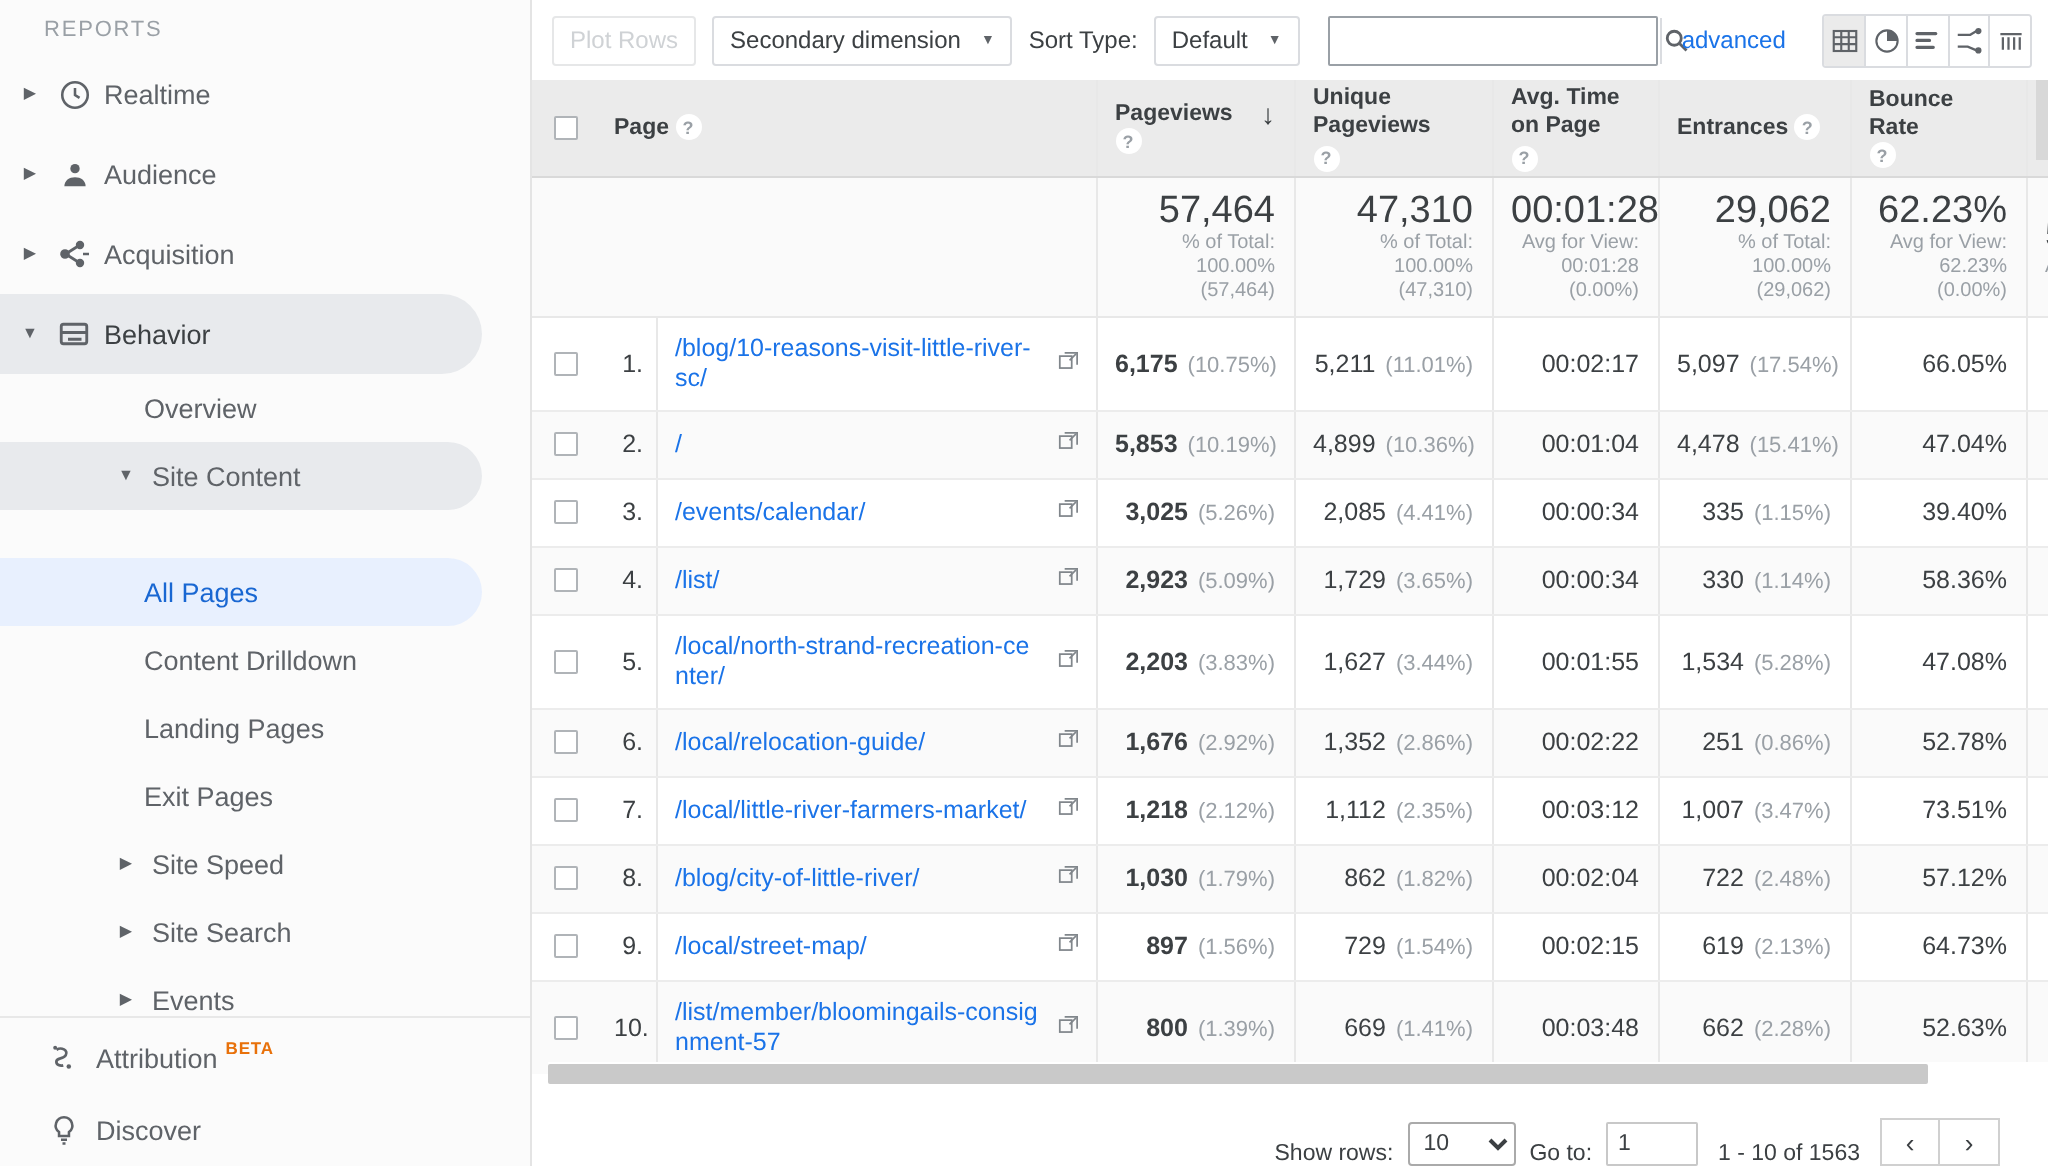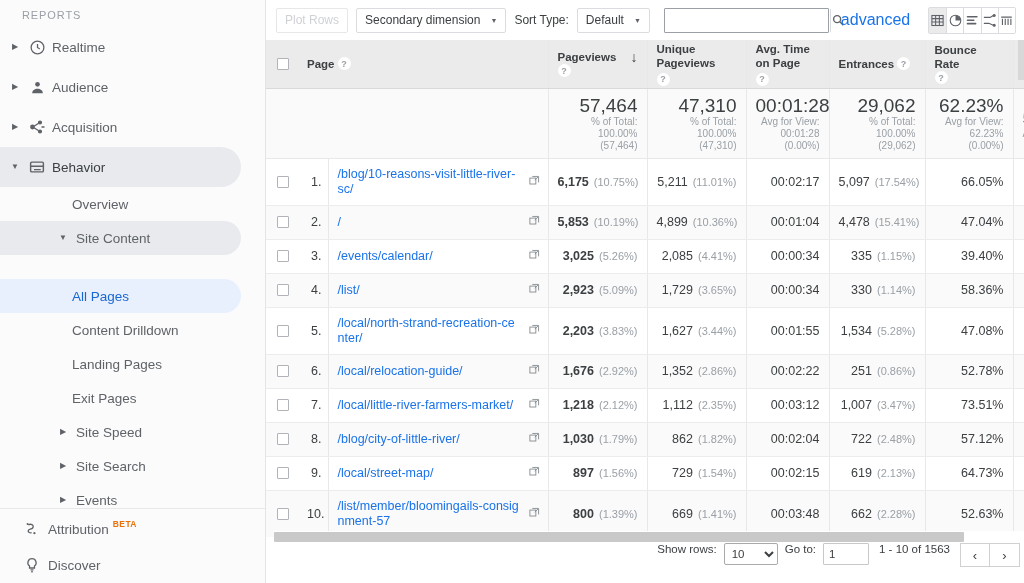--- a/index.html
+++ b/index.html
@@ -104,21 +104,21 @@
   .search-wrap {
     height: 25px; width: 165px; border: 1px solid #9aa0a6;
     background: #fff; display: flex; align-items: center;
     border-radius: 1px; margin-left: 6px;
   }
   .search-inp { flex: 1 1 auto; border: 0; outline: 0; height: 23px; font-size: 12px; padding: 0 5px; background: transparent; }
   .search-btn {
     width: 28px; height: 23px; border-left: 1px solid #dadce0;
     display: flex; align-items: center; justify-content: center; cursor: pointer; color: #5f6368;
   }
-  .adv-link { font-size: 16px; color: #1a73e8; cursor: pointer; white-space: nowrap; margin-left: 4px; }
+  .adv-link { font-size: 12px; color: #1a73e8; cursor: pointer; white-space: nowrap; margin-left: 4px; }
   .viewmodes { display: flex; margin-left: 10px; border: 1px solid #dadce0; border-radius: 2px; overflow: hidden; }
   .vm {
     width: 27px; height: 25px; display: flex; align-items: center; justify-content: center;
     border-left: 1px solid #dadce0; background: #fff; cursor: pointer; color: #5f6368;
   }
   .vm:first-child { border-left: 0; }
   .vm.active { background: #ebebeb; }
 
   
   .table-area { position: absolute; left: 0; right: 0; top: 40px; bottom: 46px; overflow: hidden; }
@@ -186,22 +186,22 @@
     height: 12px; background: #fff;
   }
   .hbar-thumb {
     position: absolute; left: 0; top: 1px; width: 690px; height: 10px;
     background: #c9c9c9; border-radius: 1px; cursor: pointer;
   }
 
   
   .tfooter {
     position: absolute; left: 0; right: 0; bottom: 0; height: 40px;
-    display: flex; align-items: flex-start; justify-content: flex-end;
-    padding-right: 4px; gap: 7px; background: #fff;
+    display: flex; align-items: flex-end; justify-content: flex-end;
+    padding-right: 24px; gap: 7px; background: #fff;
   }
   .f-lab { font-size: 11.5px; color: #3c4043; white-space: nowrap; }
   .f-sel {
     height: 22px; border: 1px solid #aaa; background: #fff; font-size: 11.5px;
     color: #3c4043; border-radius: 2px; padding: 0 3px; cursor: pointer;
     font-family: "Liberation Sans", sans-serif;
   }
   .f-inp {
     height: 22px; width: 46px; border: 1px solid #c8c8c8; background: #fff;
     font-size: 11.5px; color: #3c4043; padding: 0 5px; border-radius: 1px;

